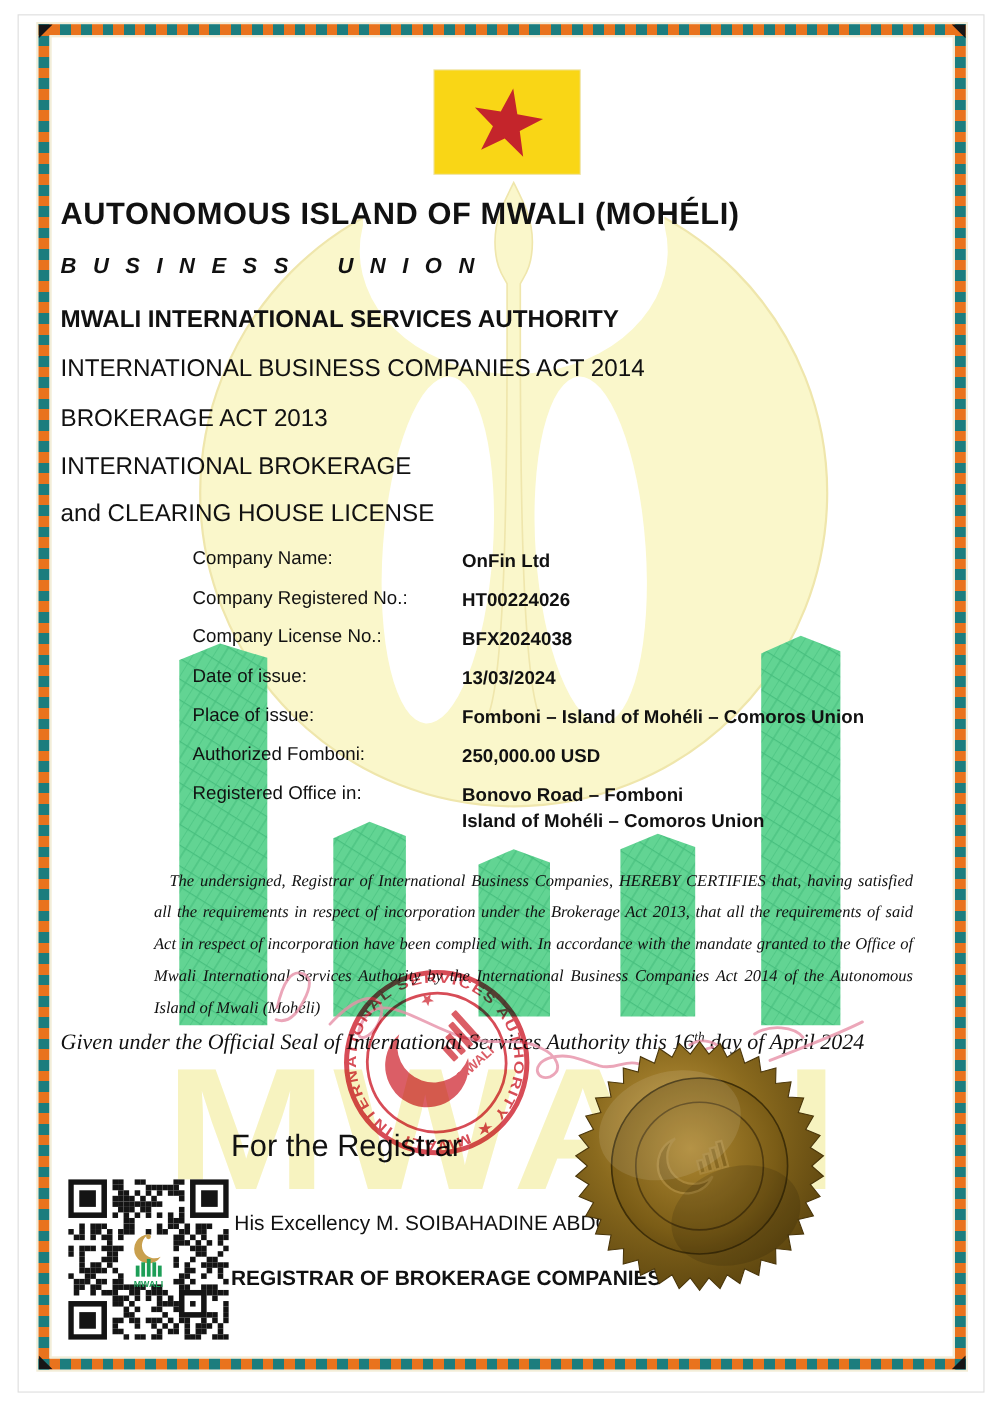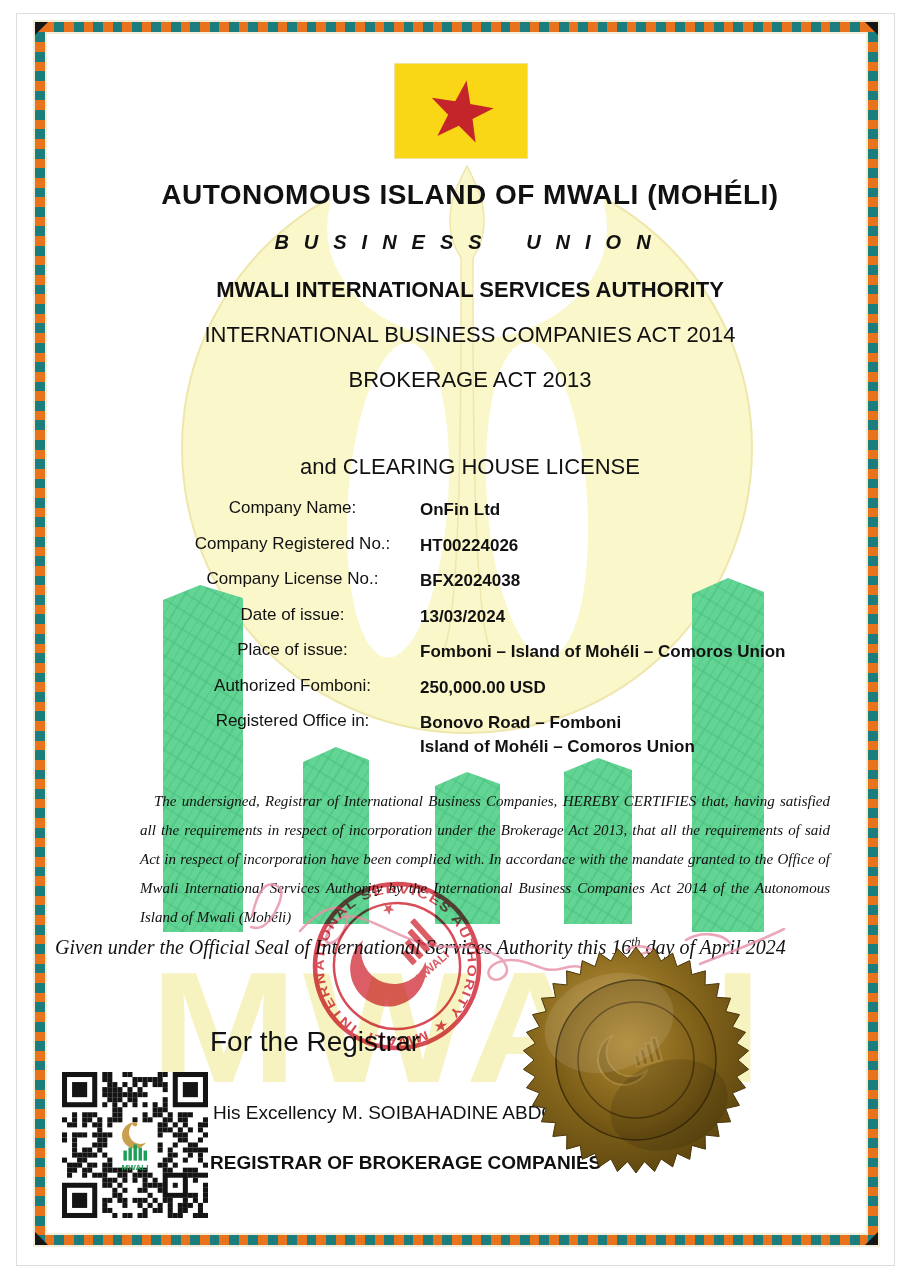--- a/index.html
+++ b/index.html
@@ -22,31 +22,31 @@
   .c-br{right:0;bottom:0;clip-path:polygon(100% 0,100% 100%,0 100%);}
   
   .wm-svg{position:absolute;left:0;top:0;z-index:0;}
   .wm-word{position:absolute;left:150px;top:948px;z-index:0;font-weight:bold;font-size:158px;
      line-height:1;color:#F7F3C0;letter-spacing:5px;transform:scaleX(1.12);transform-origin:left top;
      white-space:nowrap;}
   
   .flag{position:absolute;left:395px;top:64px;width:132px;height:94px;background:#F9D616;z-index:2;
         box-shadow:0 0 0 1px rgba(220,190,40,.45);}
   
-  .hwrap{position:absolute;left:55px;width:830px;text-align:center;z-index:2;white-space:nowrap;}
+  .hwrap{position:absolute;left:55px;width:830px;z-index:2;white-space:nowrap;}
   .h-title{top:179px;font-size:28px;font-weight:bold;letter-spacing:.5px;}
   .h-comoros{top:231px;font-size:20px;font-weight:bold;font-style:italic;letter-spacing:15px;word-spacing:9px;}
   .h-misa{top:277px;font-size:22px;font-weight:bold;}
   .h-ibc{top:322px;font-size:22px;}
   .h-brk{top:367px;font-size:22px;}
   .h-ib{top:411px;font-size:22px;}
   .h-ch{top:454px;font-size:22px;}
   
   .drow{position:absolute;left:0;width:100%;z-index:2;font-size:17px;}
-  .dlbl{position:absolute;left:175px;width:235px;text-align:center;}
+  .dlbl{position:absolute;left:175px;width:235px;}
   .dval{position:absolute;left:420px;width:420px;font-weight:bold;line-height:24px;}
   .r0{top:498px}.r1{top:534px}.r2{top:569px}.r3{top:605px}.r4{top:640px}.r5{top:676px}.r6{top:711px}
   
   .para{position:absolute;left:140px;top:787px;width:690px;z-index:2;
         font-family:"Liberation Serif",serif;font-style:italic;font-size:15px;line-height:29px;
         text-align:justify;text-indent:14px;}
   .given{position:absolute;left:55px;top:935px;width:820px;text-align:left;z-index:2;
         font-family:"Liberation Serif",serif;font-style:italic;font-size:20px;white-space:nowrap;}
   .given sup{font-size:12px;}
   
@@ -110,20 +110,21 @@
     <svg width="132" height="94" viewBox="0 0 132 94">
       <polygon id="flagstar" fill="#C4252B" points="71.58,16.48 75.31,39.93 98.66,44.26 77.51,55.05 80.60,78.59 63.80,61.81 42.37,72.03 53.13,50.87 36.79,33.64 60.25,37.34"></polygon>
     </svg>
   </div>
 
   <div class="hwrap h-title">AUTONOMOUS ISLAND OF MWALI (MOHÉLI)</div>
   <div class="hwrap h-comoros">BUSINESS UNION</div>
   <div class="hwrap h-misa">MWALI INTERNATIONAL SERVICES AUTHORITY</div>
   <div class="hwrap h-ibc">INTERNATIONAL BUSINESS COMPANIES ACT 2014</div>
   <div class="hwrap h-brk">BROKERAGE ACT 2013</div>
+  <div class="hwrap h-ib">INTERNATIONAL BROKERAGE</div>
   <div class="hwrap h-ch">and CLEARING HOUSE LICENSE</div>
 
   <div class="drow r0">
     <span class="dlbl">Company Name:</span>
     <span class="dval">OnFin Ltd</span>
   </div>
   <div class="drow r1">
     <span class="dlbl">Company Registered No.:</span>
     <span class="dval">HT00224026</span>
   </div>

